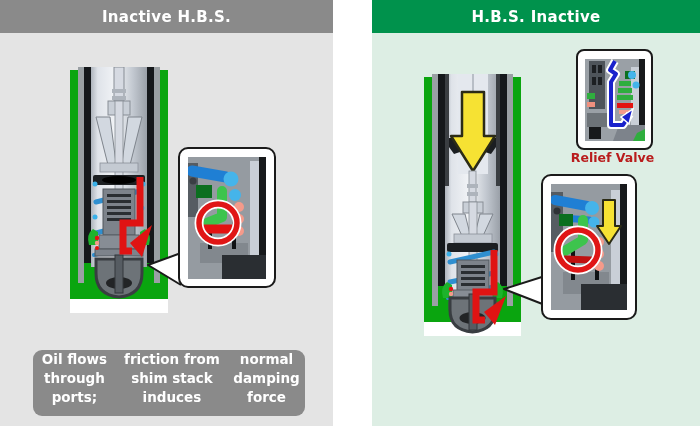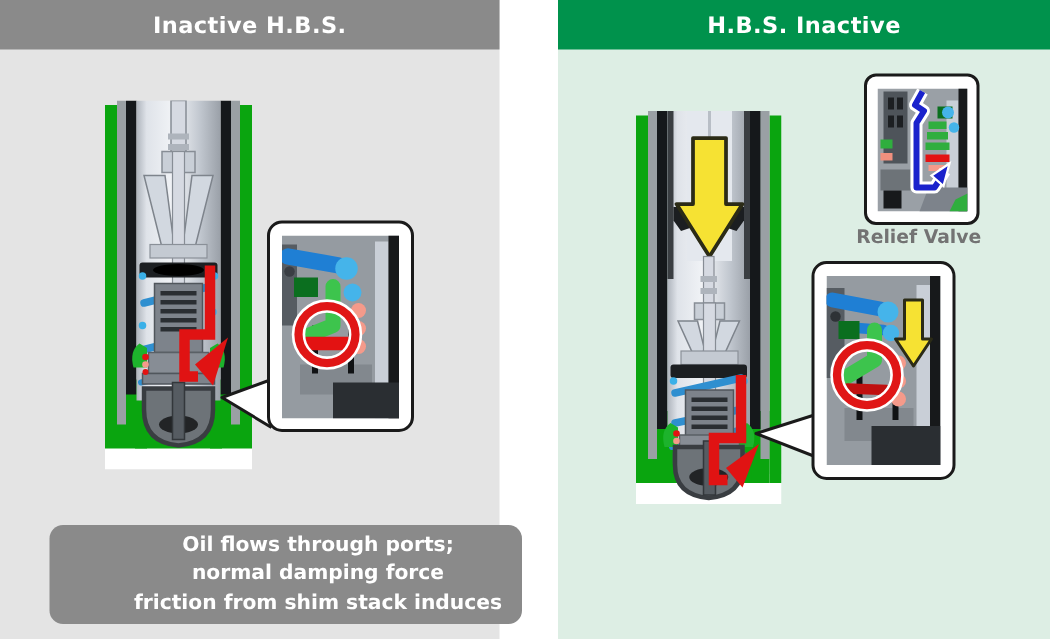--- a/index.html
+++ b/index.html
@@ -13,54 +13,54 @@
   .hdr{
     position:absolute;top:0;left:0;right:0;height:33px;
     display:flex;align-items:center;justify-content:center;
     color:#fff;font-weight:bold;font-size:15px;letter-spacing:.3px;
   }
   .hdr.gray{background:#8a8a8a;}
   .hdr.green{background:#00924c;}
   .caption{
     position:absolute;border-radius:9px;color:#fff;font-weight:bold;
     font-size:13.5px;line-height:1.42;text-align:center;
-    display:flex;flex-direction:column;justify-content:center;padding-left:43px;
+    display:flex;flex-direction:row;justify-content:center;
   }
   .caption.gray{left:33px;top:350px;width:272px;height:66px;background:#8a8a8a;}
   .shock{position:absolute;}
   #shock-left{left:70px;top:67px;}
   #shock-right{left:424px;top:74px;}
   .inset{
     position:absolute;background:#fff;border:2px solid #1a1a1a;
     display:flex;align-items:center;justify-content:center;
   }
   #inset-left{left:178px;top:147px;width:94px;height:137px;border-radius:10px;}
   #inset-right{left:541px;top:174px;width:92px;height:142px;border-radius:10px;}
   #relief-box{left:576px;top:49px;width:73px;height:97px;border-radius:8px;}
   .tail{position:absolute;}
   #tail-left{left:144px;top:250px;}
   #tail-right{left:500px;top:274px;}
   #relief-label{
     position:absolute;left:556px;top:150px;width:113px;text-align:center;
-    font-weight:bold;font-size:12.5px;color:#737373;
+    font-weight:bold;font-size:12.5px;color:#b91c1c;
   }
 </style>
 </head>
 <body>
 
 <div class="canvas">
 
   <div class="panel left">
     <div class="hdr gray">
       <span>Inactive H.B.S.</span>
     </div>
     <div class="caption gray">
       <span>Oil flows through ports;</span>
+      <span>friction from shim stack induces</span>
       <span>normal damping force</span>
-      <span>friction from shim stack induces</span>
     </div>
   </div>
 
   <svg id="shock-left" class="shock" width="98" height="246" viewBox="0 0 98 246">
     <defs>
       <linearGradient id="tubeGradL" x1="0" y1="0" x2="1" y2="0">
         <stop offset="0" stop-color="#aeb4bc"></stop>
           <stop offset="0.12" stop-color="#dfe3e9"></stop>
         <stop offset="0.45" stop-color="#f2f4f7"></stop>
           <stop offset="0.75" stop-color="#c2c8d0"></stop>

